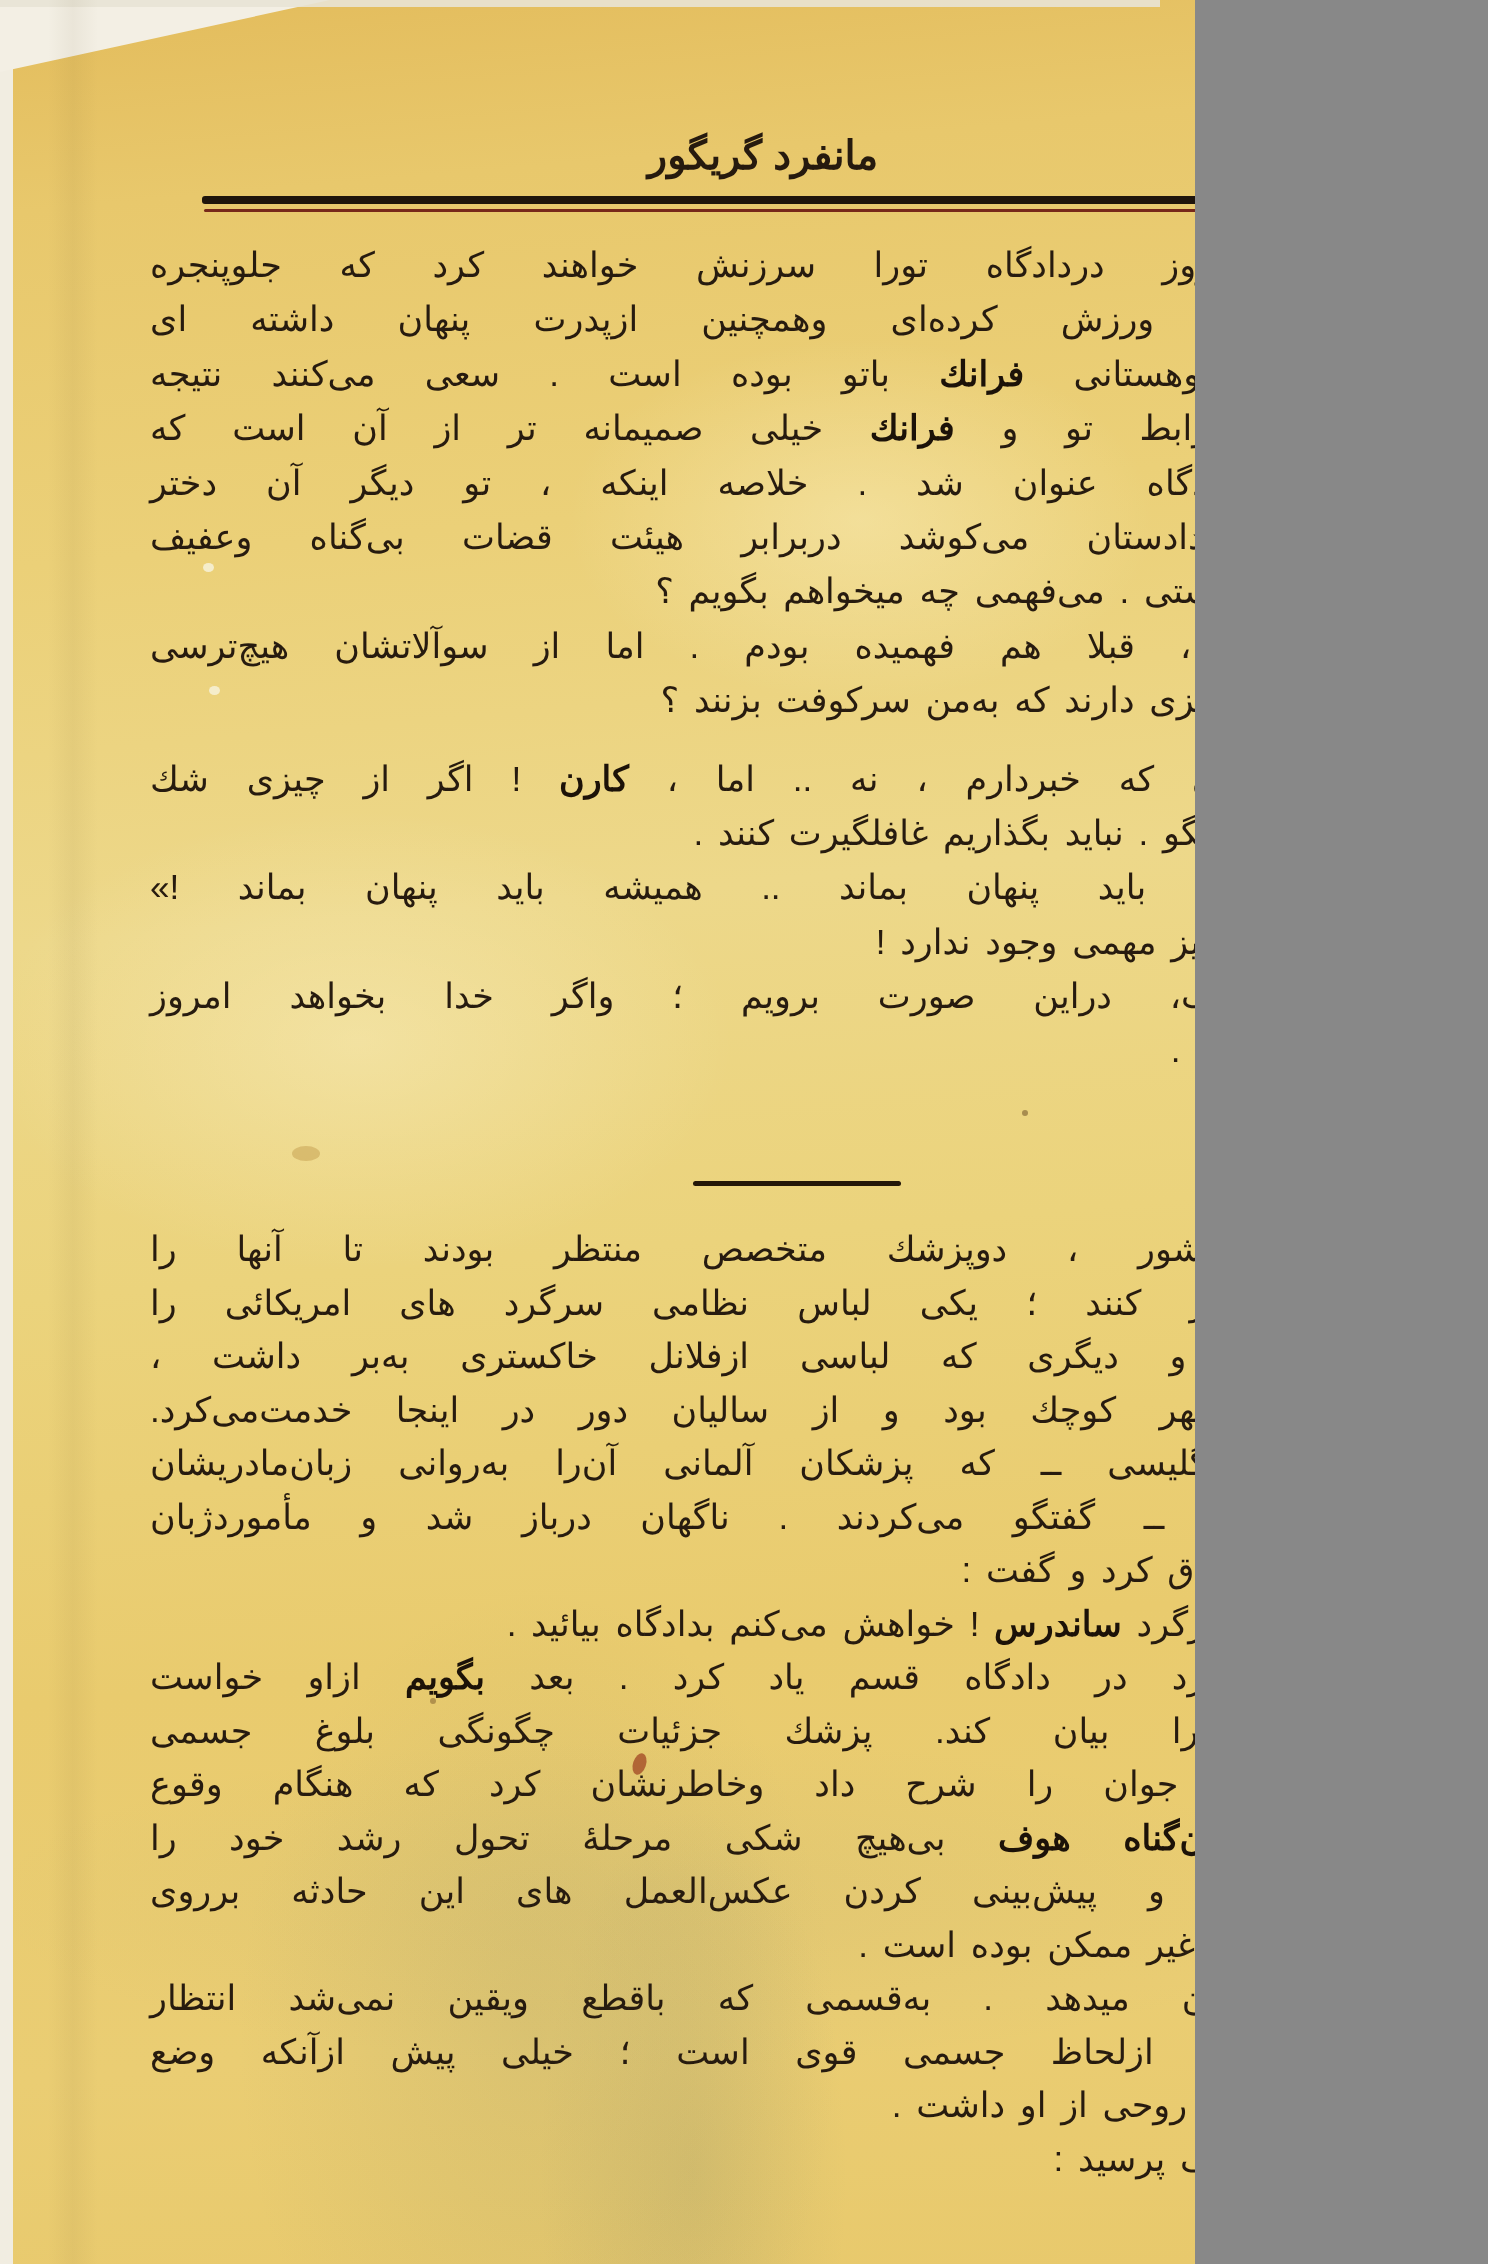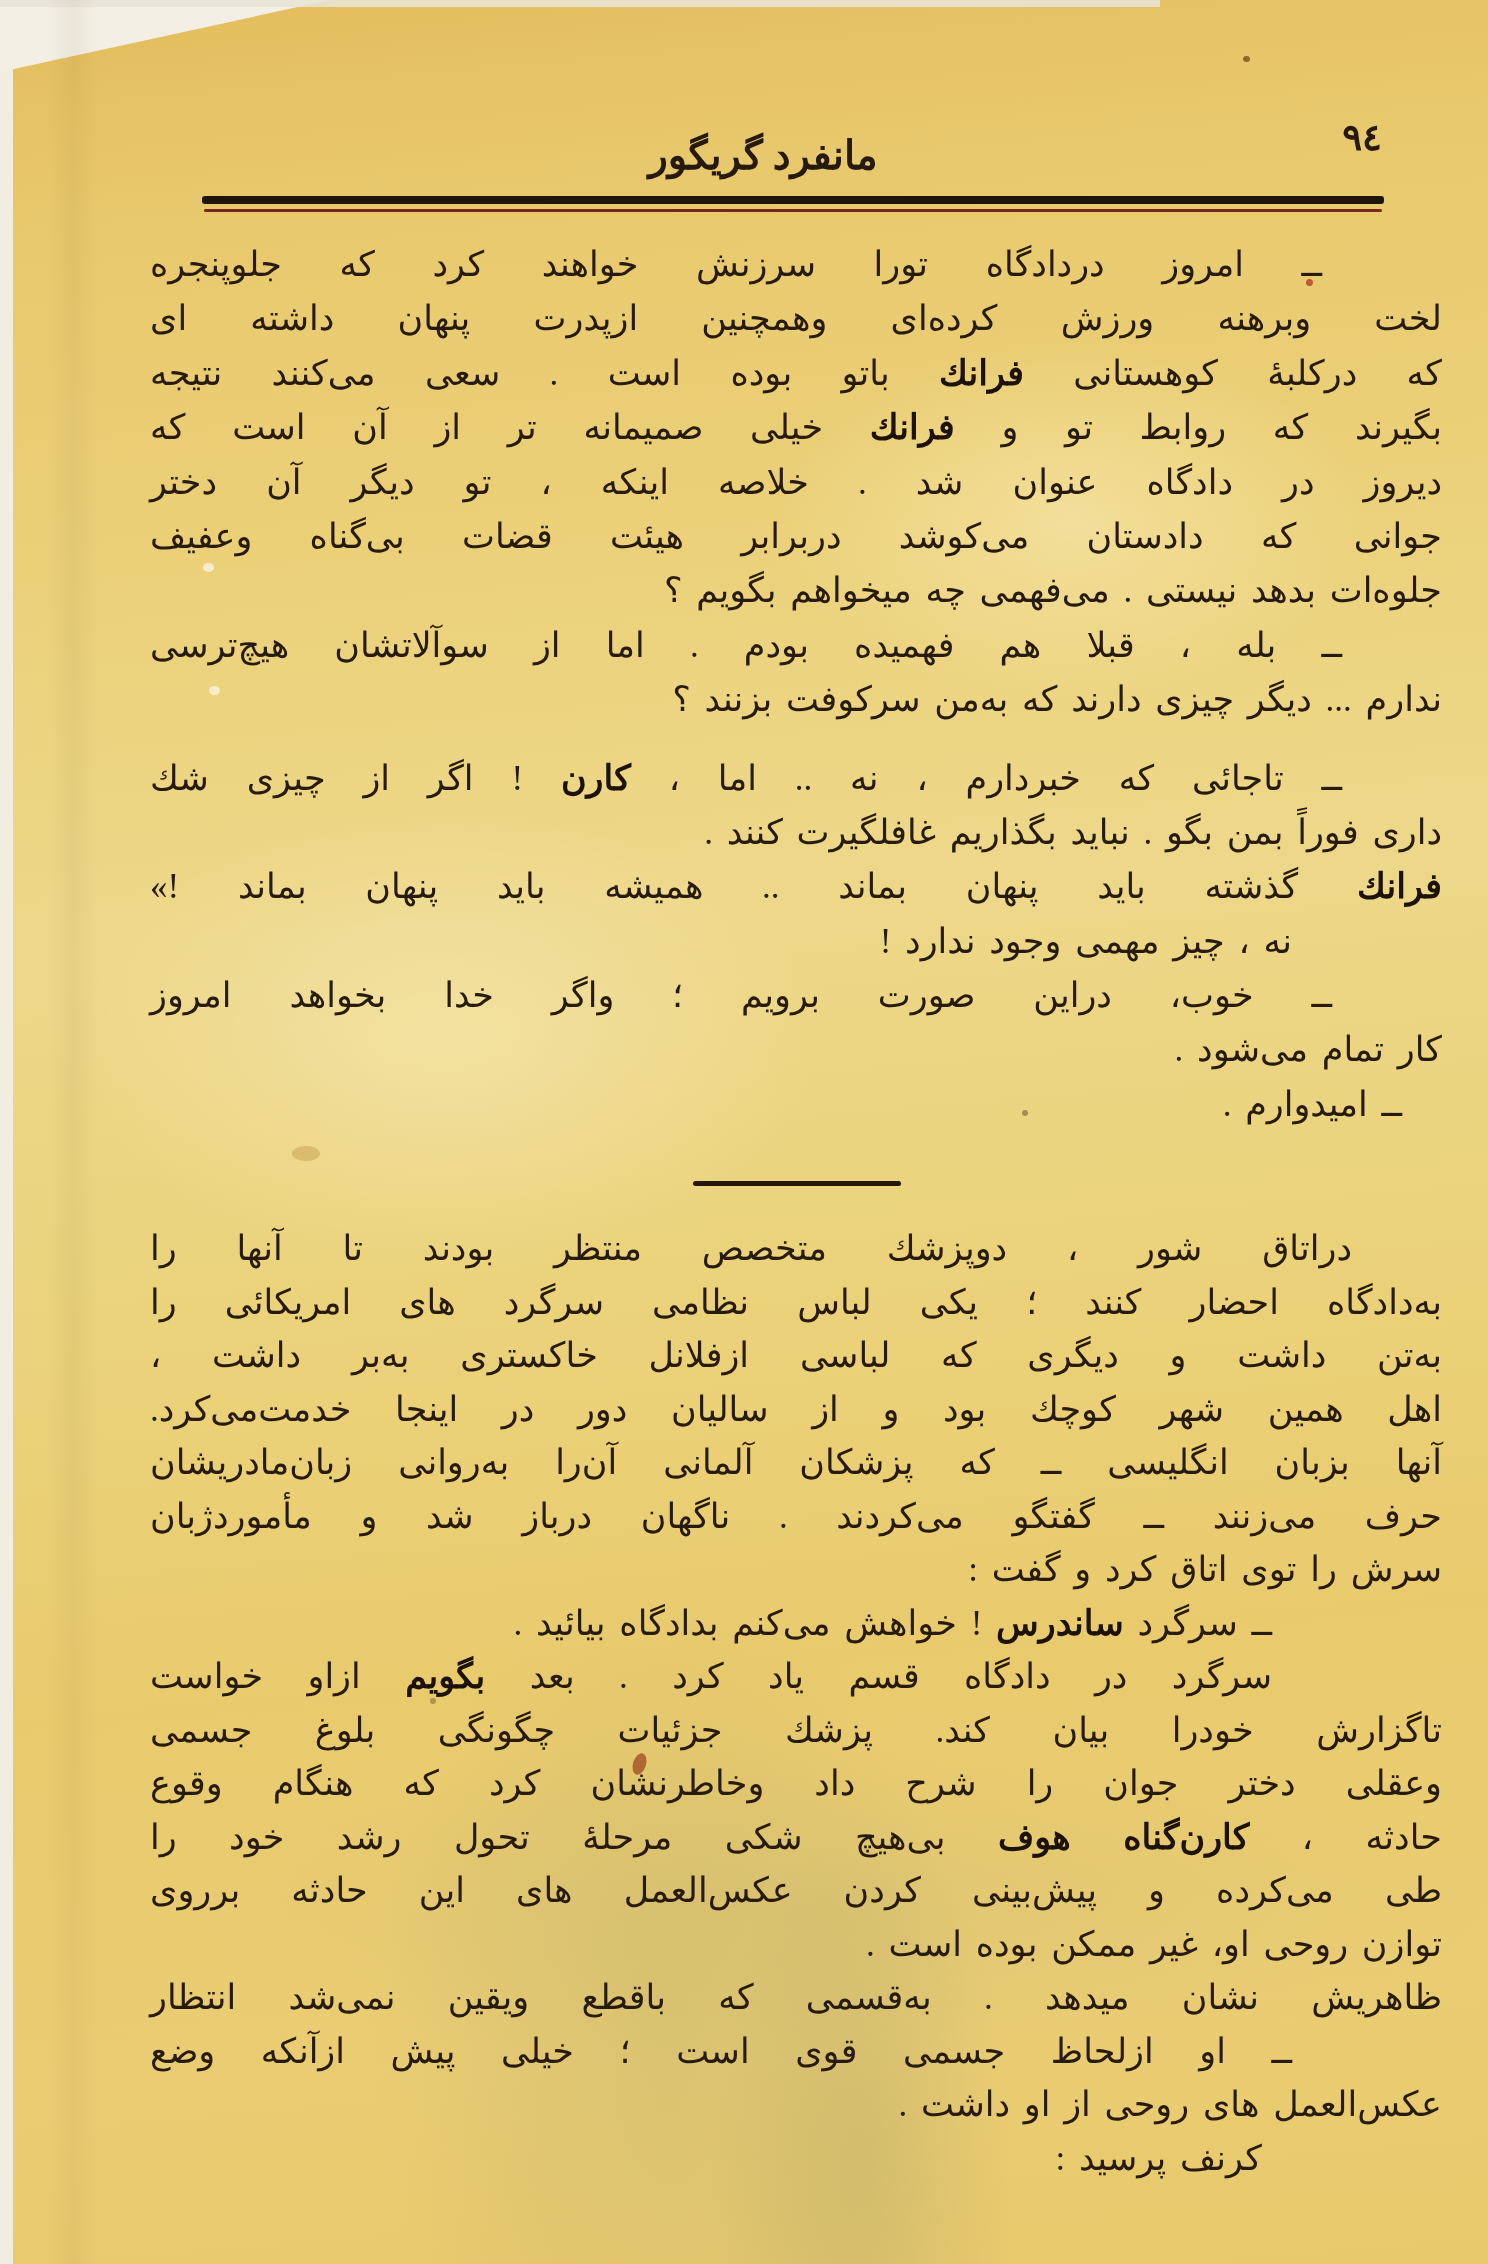--- a/index.html
+++ b/index.html
@@ -1,20 +1,20 @@
 <!DOCTYPE html>
 <html lang="fa"><head>
 <meta charset="utf-8">
 <style>
   html,body{margin:0;padding:0;background:#888;}
   .page{
     position:relative;
-    width:1488px;height:2264px;
+    width:1195px;height:2264px;
     overflow:hidden;
-    font-family:Liberation Serif, serif;
+    font-family:Liberation Sans, sans-serif;
     background:
       radial-gradient(420px 260px at 72% 23%, rgba(255,246,205,.38), transparent 70%),
       radial-gradient(520px 320px at 30% 46%, rgba(255,249,218,.32), transparent 72%),
       radial-gradient(430px 640px at 45% 90%, rgba(135,138,100,.16), transparent 70%),
       radial-gradient(220px 520px at 58% 96%, rgba(128,132,98,.18), transparent 70%),
       radial-gradient(900px 220px at 55% 84%, rgba(150,150,115,.10), transparent 75%),
       linear-gradient(175deg,#e3bc5c 0%,#e8c86c 9%,#ebd078 24%,#edd88a 40%,#ebd37c 55%,#e9cb6e 72%,#eacd73 88%,#e8c96c 100%);
     color:#261a0e;
   }
   

